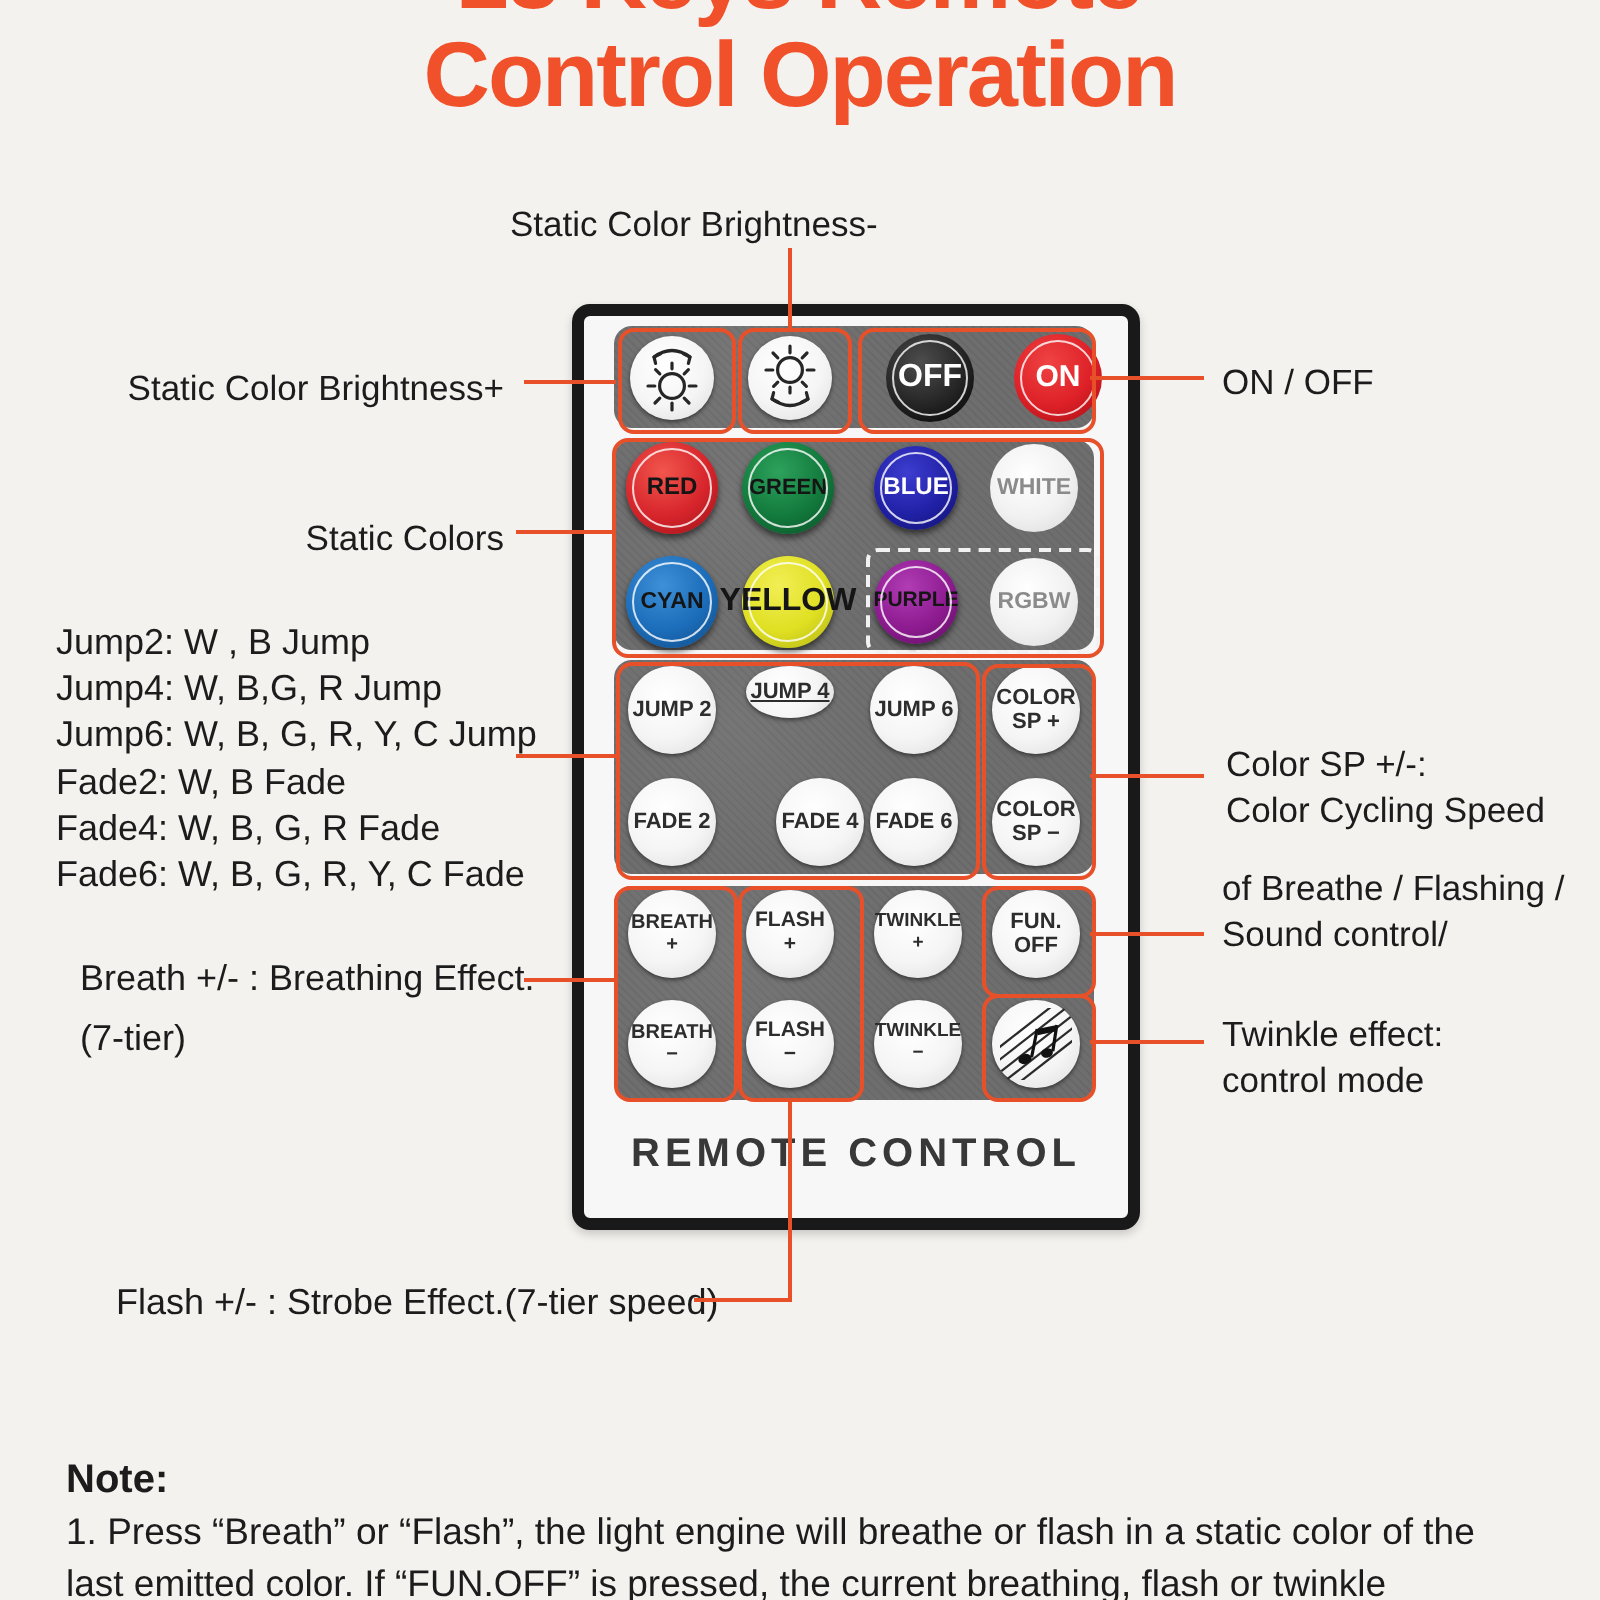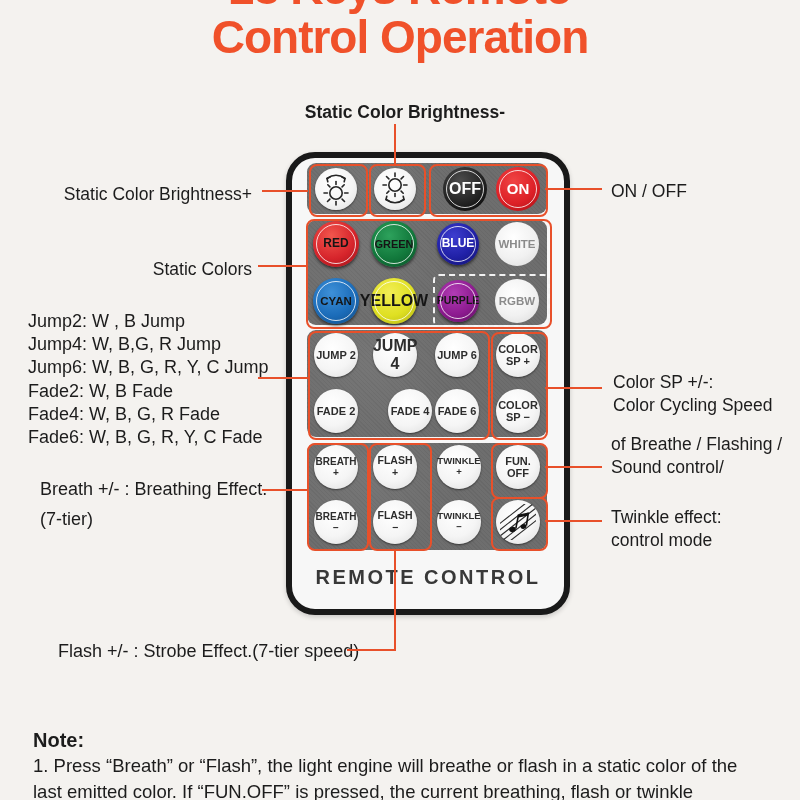--- a/index.html
+++ b/index.html
@@ -7,21 +7,21 @@
     background:#f4f2ef;font-family:"Liberation Sans",sans-serif;color:#1c1c1c;}
   .title-l1{position:absolute;top:-39px;left:0;width:100%;text-align:center;
     font-size:46px;font-weight:800;color:#f0512a;letter-spacing:-1px;}
   .title-l2{position:absolute;top:10px;left:0;width:100%;text-align:center;
     font-size:46px;font-weight:800;color:#f0512a;letter-spacing:-1px;}
   .lbl{position:absolute;font-size:17.5px;color:#1c1c1c;z-index:20;line-height:1.3;}
   .lbl .ln{white-space:nowrap;}
   .conn{position:absolute;background:#e8502a;z-index:30;}
   .remote{position:absolute;left:286px;top:152px;width:284px;height:463px;
     box-sizing:border-box;background:#f7f7f7;border:6px solid #191919;
-    border-radius:29px;z-index:10;box-shadow:0 2px 5px rgba(0,0,0,0.18);}
+    border-radius:9px;z-index:10;box-shadow:0 2px 5px rgba(0,0,0,0.18);}
   .panel{position:absolute;background:#6e6e6e;border-radius:9px;
     background-image:radial-gradient(circle at 25% 30%,rgba(255,255,255,.06),transparent 45%),
       repeating-linear-gradient(45deg,rgba(0,0,0,.05) 0 1px,transparent 1px 3px);}
   .obox{position:absolute;border:2px solid #e8502a;border-radius:8px;
     pointer-events:none;z-index:6;}
   .dbox{position:absolute;border:2px dashed #f2f2f2;border-radius:6px;
     pointer-events:none;z-index:5;}
   .rbtn{position:absolute;border-radius:50%;display:flex;align-items:center;
     justify-content:center;text-align:center;font-weight:700;z-index:4;
     box-sizing:border-box;white-space:pre-line;line-height:1.12;cursor:pointer;}
@@ -48,21 +48,21 @@
   svg{display:block;}
 </style>
 </head>
 <body>
 
 <div class="page">
 
   <div class="title-l1">28 Keys Remote</div>
   <div class="title-l2">Control Operation</div>
 
-  <div class="lbl" style="left:255px;top:101px;width:300px;text-align:center;font-weight:bold;">Static Color Brightness-</div>
+  <div class="lbl" style="left:255px;top:101px;width:300px;text-align:left;">Static Color Brightness-</div>
 
   <div class="conn" style="left:394px;top:124px;width:2px;height:41px;"></div>
   <div class="conn" style="left:262px;top:190px;width:46px;height:2px;"></div>
   <div class="conn" style="left:545px;top:188px;width:57px;height:2px;"></div>
   <div class="conn" style="left:258px;top:265px;width:50px;height:2px;"></div>
   <div class="conn" style="left:258px;top:377px;width:50px;height:2px;"></div>
   <div class="conn" style="left:545px;top:387px;width:57px;height:2px;"></div>
   <div class="conn" style="left:545px;top:466px;width:57px;height:2px;"></div>
   <div class="conn" style="left:262px;top:489px;width:46px;height:2px;"></div>
   <div class="conn" style="left:545px;top:520px;width:57px;height:2px;"></div>
@@ -112,34 +112,34 @@
             <line x1="6.1" y1="-6.1" x2="8.5" y2="-8.5"></line>
               <line x1="-6.1" y1="-6.1" x2="-8.5" y2="-8.5"></line>
           </g>
           <path d="M12 31.5 Q21 38 30 31.5"></path>
           <path d="M12 31.5 l3.2 1.6 M12 31.5 l0.8 -3.2"></path>
           <path d="M30 31.5 l-3.2 1.6 M30 31.5 l-0.8 -3.2"></path>
         </g>
       </svg>
     </div>
     <div class="rbtn c-off ring" style="left:151px;top:9px;width:44px;height:44px;">OFF</div>
-    <div class="rbtn c-on ring" style="left:204px;top:9px;width:44px;height:44px;">ON</div>
+    <div class="rbtn c-on ring" style="left:215px;top:9px;width:44px;height:44px;">ON</div>
 
     <div class="rbtn color-btn ring c-red" style="left:21px;top:63px;width:46px;height:46px;font-size:12px;">RED</div>
     <div class="rbtn color-btn ring c-green" style="left:79px;top:63px;width:46px;height:46px;font-size:11px;">GREEN</div>
     <div class="rbtn color-btn ring c-blue" style="left:145px;top:65px;width:42px;height:42px;font-size:12px;">BLUE</div>
     <div class="rbtn c-whitebtn" style="left:203px;top:64px;width:44px;height:44px;font-size:11.5px;font-weight:700;">WHITE</div>
 
     <div class="rbtn color-btn ring c-cyan" style="left:21px;top:120px;width:46px;height:46px;">CYAN</div>
     <div class="rbtn color-btn ring c-yellow" style="left:79px;top:120px;width:46px;height:46px;font-size:16px;">YELLOW</div>
     <div class="rbtn color-btn ring c-purple" style="left:145px;top:122px;width:42px;height:42px;font-size:10.5px;">PURPLE</div>
     <div class="rbtn c-whitebtn" style="left:203px;top:121px;width:44px;height:44px;font-size:11.5px;font-weight:700;">RGBW</div>
 
     <div class="rbtn white-btn" style="left:22px;top:175px;width:44px;height:44px;font-size:11px;">JUMP 2</div>
-    <div class="rbtn white-btn" style="left:81px;top:175px;width:44px;height:44px;font-size:16px;">JUMP 4</div>
+    <div class="rbtn white-btn" style="left:81px;top:175px;width:44px;height:26px;font-size:11px;text-decoration:underline;">JUMP 4</div>
     <div class="rbtn white-btn" style="left:143px;top:175px;width:44px;height:44px;font-size:11px;">JUMP 6</div>
     <div class="rbtn white-btn" style="left:204px;top:175px;width:44px;height:44px;font-size:11px;">COLOR
 SP +</div>
 
     <div class="rbtn white-btn" style="left:22px;top:231px;width:44px;height:44px;font-size:11px;">FADE 2</div>
     <div class="rbtn white-btn" style="left:96px;top:231px;width:44px;height:44px;font-size:11px;">FADE 4</div>
     <div class="rbtn white-btn" style="left:143px;top:231px;width:44px;height:44px;font-size:11px;">FADE 6</div>
     <div class="rbtn white-btn" style="left:204px;top:231px;width:44px;height:44px;font-size:11px;">COLOR
 SP −</div>
 

